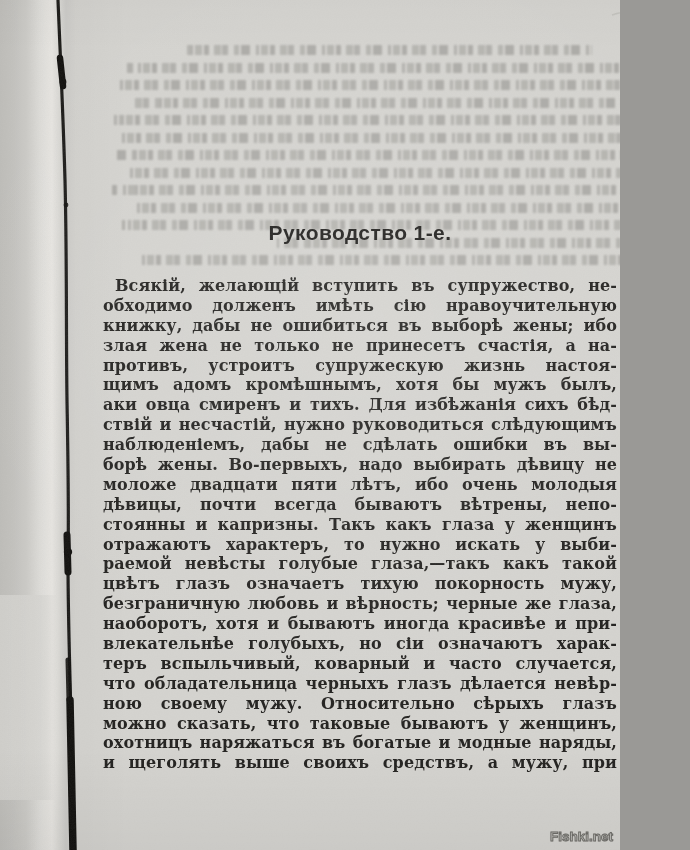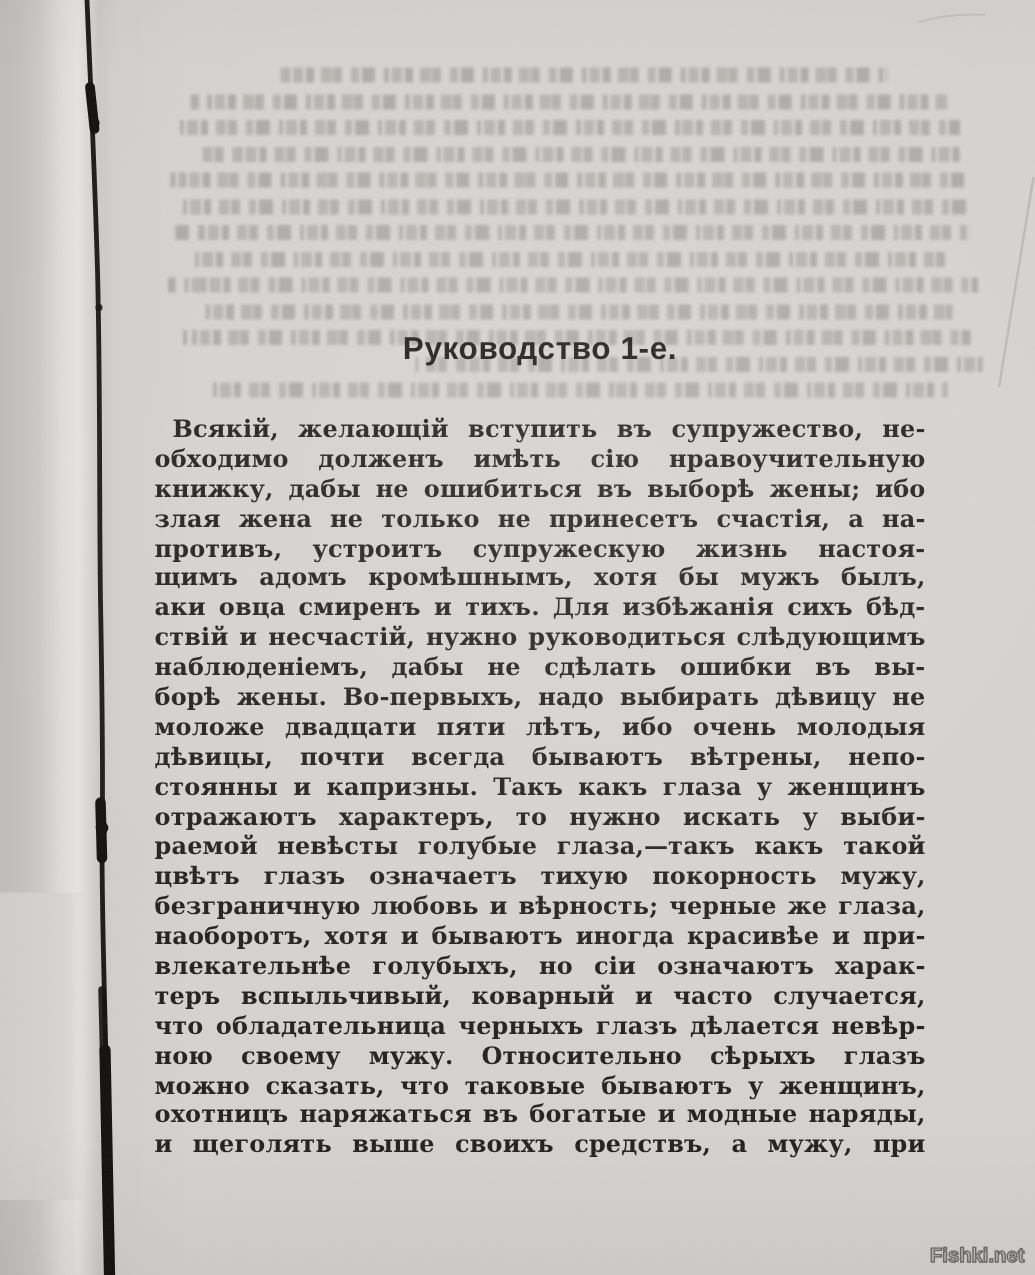--- a/index.html
+++ b/index.html
@@ -1,17 +1,17 @@
 <!DOCTYPE html>
 <html><head>
 <meta charset="utf-8">
 <style>
   html,body{margin:0;padding:0;background:#9a9996;}
   .stage{
-    position:relative;width:690px;height:850px;overflow:hidden;
+    position:relative;width:620px;height:850px;overflow:hidden;
     background:#d5d4d0;
     font-family:"DejaVu Serif", serif;
   }
   
   .page-edge{
     position:absolute;left:0;top:0;width:76px;height:850px;
     background:linear-gradient(90deg,
       #c6c5c1 0px,#cbcac6 14px,#d2d1cd 26px,
       #e4e3df 40px,#edebe7 52px,#dcdbd7 60px,
       #cfcecb 66px,#d5d4d0 76px);

